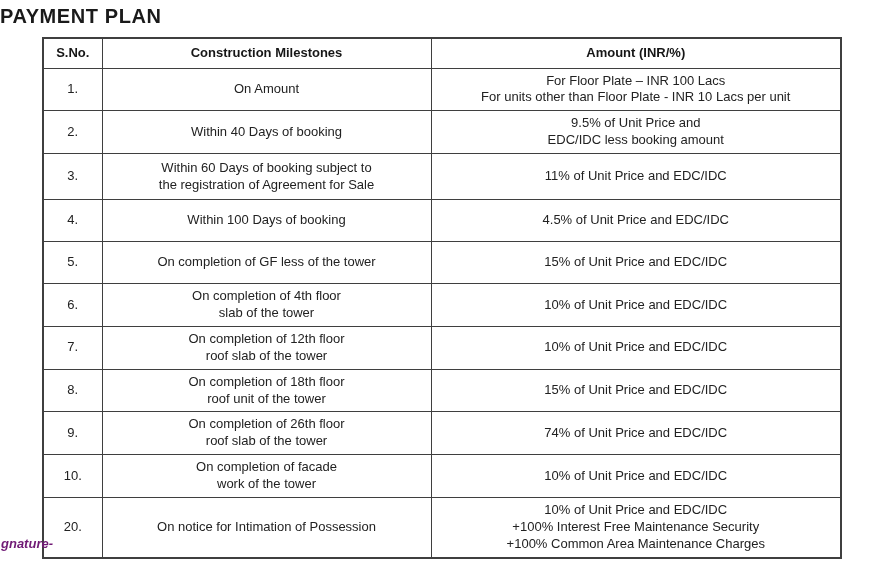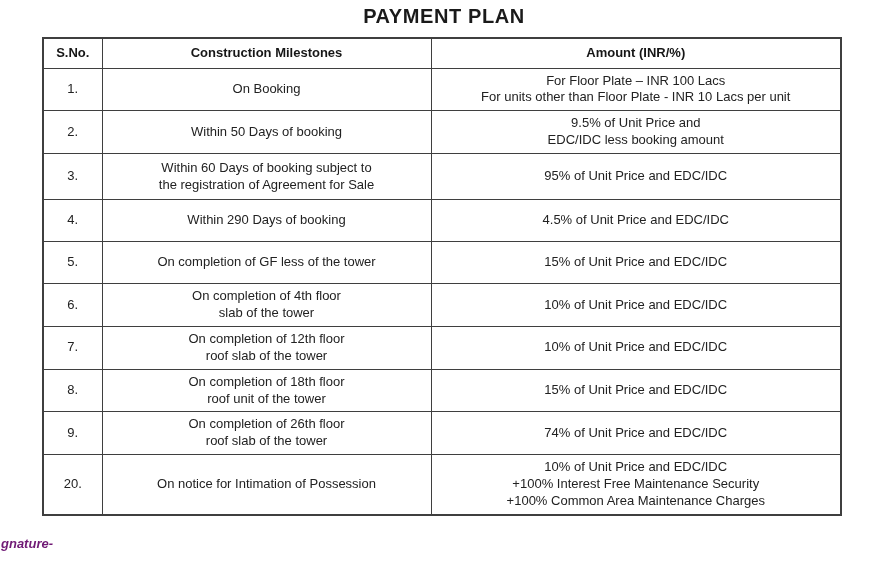--- a/index.html
+++ b/index.html
@@ -15,21 +15,21 @@
     overflow: hidden;
   }
   .page {
     position: relative;
     width: 888px;
     height: 568px;
     background: #ffffff;
   }
   .doc-title {
     margin: 5px 0 9px 0;
-    text-align: center;
+    text-align: left;
     font-size: 20px;
     font-weight: bold;
     letter-spacing: 0.6px;
     color: #1a1a1a;
   }
   table.payment-table {
     border-collapse: collapse;
     table-layout: fixed;
     margin-left: 42px;
     width: 798px;
@@ -80,39 +80,39 @@
     <thead>
       <tr>
         <th>S.No.</th>
         <th>Construction Milestones</th>
         <th>Amount (INR/%)</th>
       </tr>
     </thead>
     <tbody id="table-body">
         <tr>
           <td>1.</td>
-          <td>On Booking</td>
+          <td>On Amount</td>
           <td>For Floor Plate – INR 100 Lacs
 For units other than Floor Plate - INR 10 Lacs per unit</td>
         </tr>
         <tr>
           <td>2.</td>
-          <td>Within 50 Days of booking</td>
+          <td>Within 40 Days of booking</td>
           <td>9.5% of Unit Price and
 EDC/IDC less booking amount</td>
         </tr>
         <tr>
           <td>3.</td>
           <td>Within 60 Days of booking subject to
 the registration of Agreement for Sale</td>
-          <td>95% of Unit Price and EDC/IDC</td>
+          <td>11% of Unit Price and EDC/IDC</td>
         </tr>
         <tr>
           <td>4.</td>
-          <td>Within 290 Days of booking</td>
+          <td>Within 100 Days of booking</td>
           <td>4.5% of Unit Price and EDC/IDC</td>
         </tr>
         <tr>
           <td>5.</td>
           <td>On completion of GF less of the tower</td>
           <td>15% of Unit Price and EDC/IDC</td>
         </tr>
         <tr>
           <td>6.</td>
           <td>On completion of 4th floor
@@ -131,20 +131,26 @@
 roof unit of the tower</td>
           <td>15% of Unit Price and EDC/IDC</td>
         </tr>
         <tr>
           <td>9.</td>
           <td>On completion of 26th floor
 roof slab of the tower</td>
           <td>74% of Unit Price and EDC/IDC</td>
         </tr>
         <tr>
+          <td>10.</td>
+          <td>On completion of facade
+work of the tower</td>
+          <td>10% of Unit Price and EDC/IDC</td>
+        </tr>
+        <tr>
           <td>20.</td>
           <td>On notice for Intimation of Possession</td>
           <td>10% of Unit Price and EDC/IDC
 +100% Interest Free Maintenance Security
 +100% Common Area Maintenance Charges</td>
         </tr>
       </tbody>
   </table>
 
   <div class="signature">gnature-</div>

